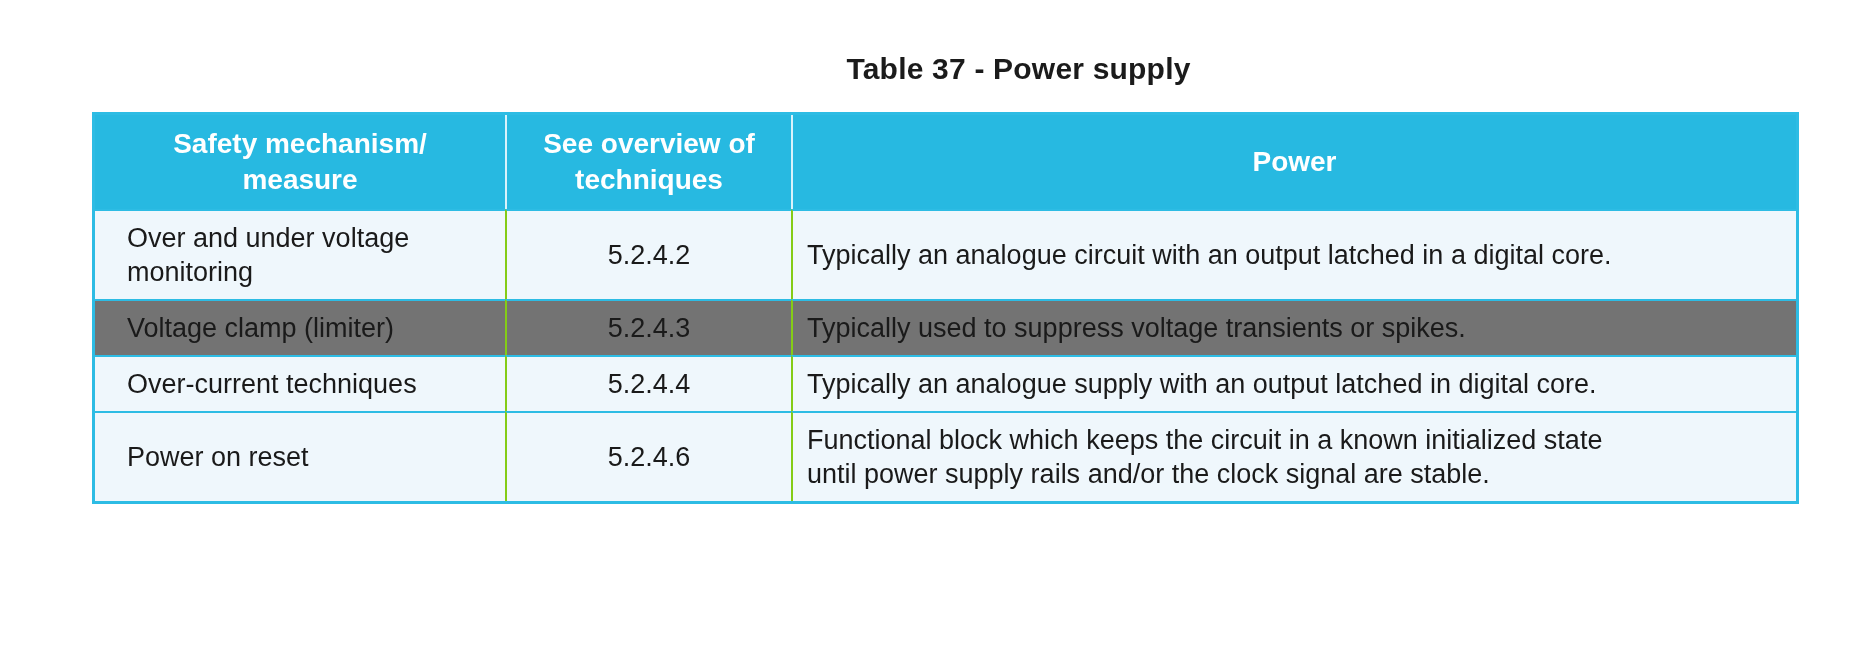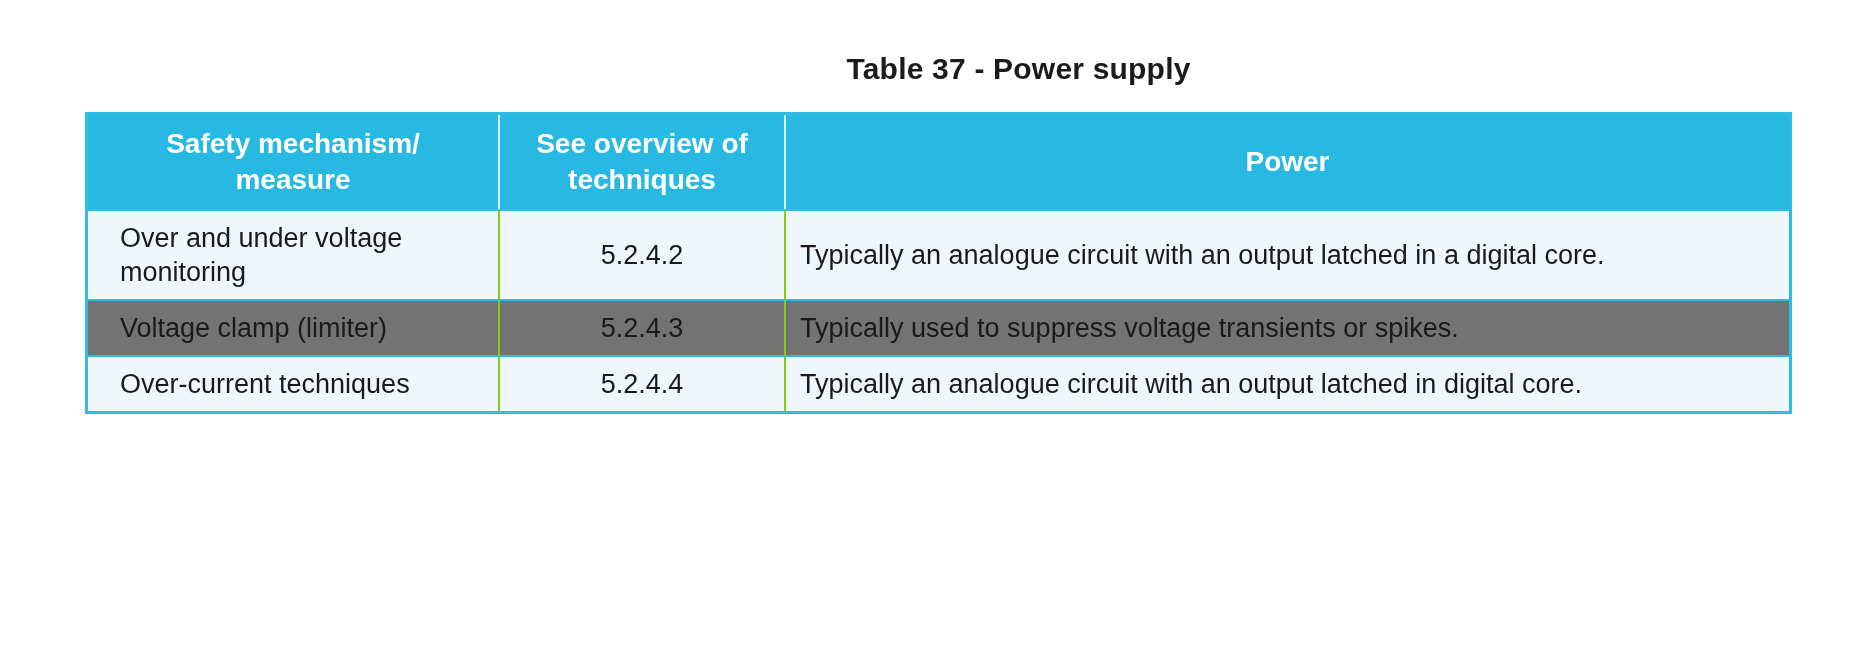--- a/index.html
+++ b/index.html
@@ -25,20 +25,21 @@
     color: #1b1b1b;
     letter-spacing: 0.2px;
   }
   table.doc-table {
     width: 1707px;
     table-layout: fixed;
     border-collapse: separate;
     border-spacing: 0;
     border: 3px solid #2dbce4;
     box-sizing: border-box;
+    margin-left: 7px;
   }
   th {
     background: #27b9e1;
     color: #ffffff;
     font-size: 28px;
     font-weight: bold;
     line-height: 36px;
     padding: 11px 8px;
     text-align: center;
     vertical-align: middle;
@@ -93,19 +94,25 @@
 
   <tr>
     <td class="mech">Voltage clamp (limiter)</td>
     <td class="tech">5.2.4.3</td>
     <td class="note">Typically used to suppress voltage transients or spikes.</td>
   </tr>
 
   <tr class="alt">
     <td class="mech">Over-current techniques</td>
     <td class="tech">5.2.4.4</td>
-    <td class="note">Typically an analogue circuit with an output latched in digital core.</td>
+    <td class="note">Typically an analogue supply with an output latched in digital core.</td>
   </tr>
 
 
+  <tr class="alt">
+    <td class="mech">Power on reset</td>
+    <td class="tech">5.2.4.6</td>
+    <td class="note">Functional block which keeps the circuit in a known initialized state
+until power supply rails and/or the clock signal are stable.</td>
+  </tr>
 </tbody>
   </table>
 </div>
 
 </body></html>

